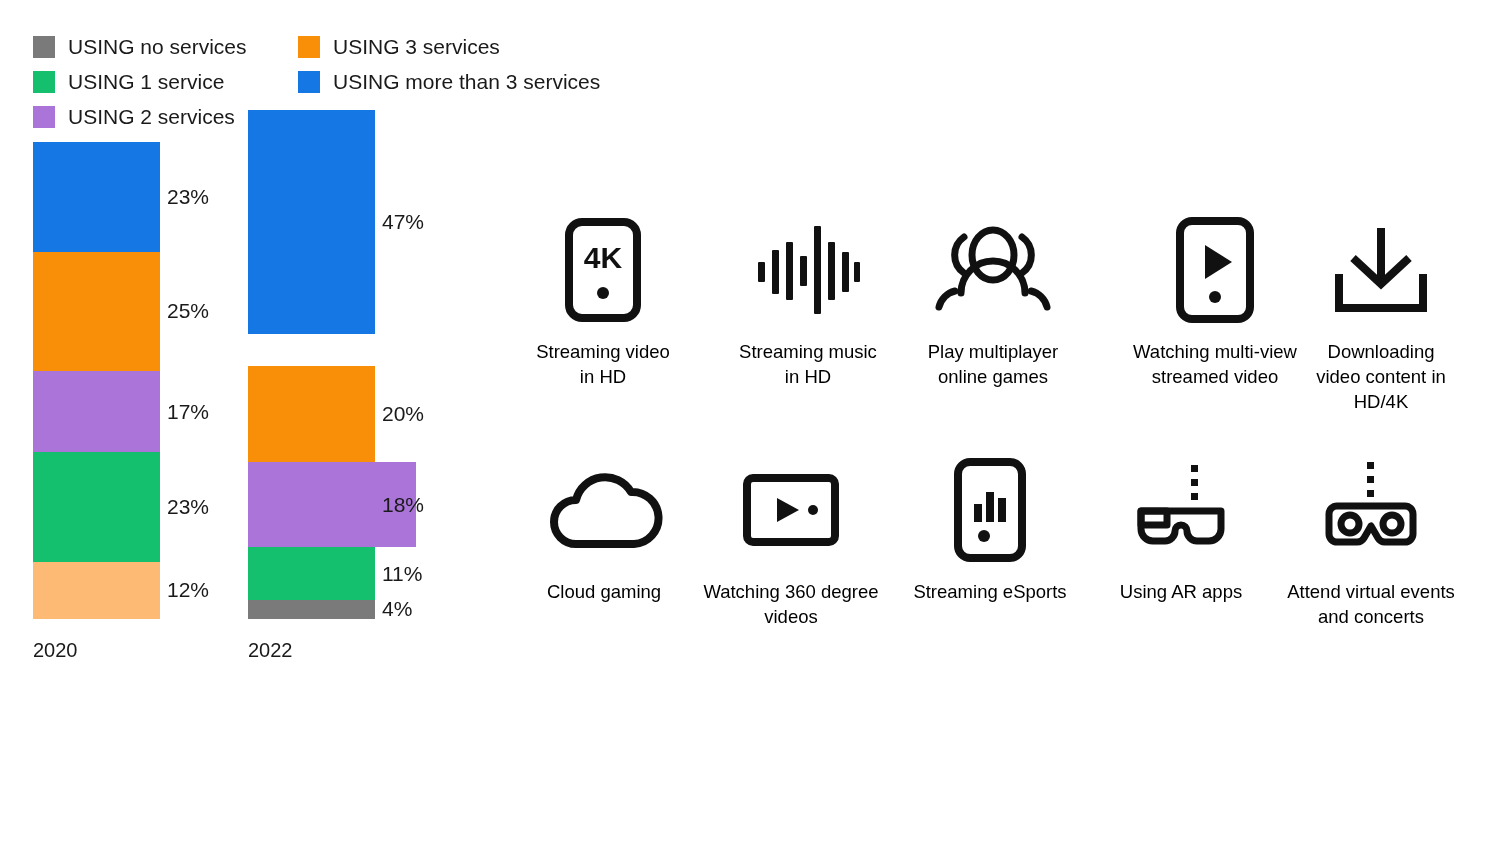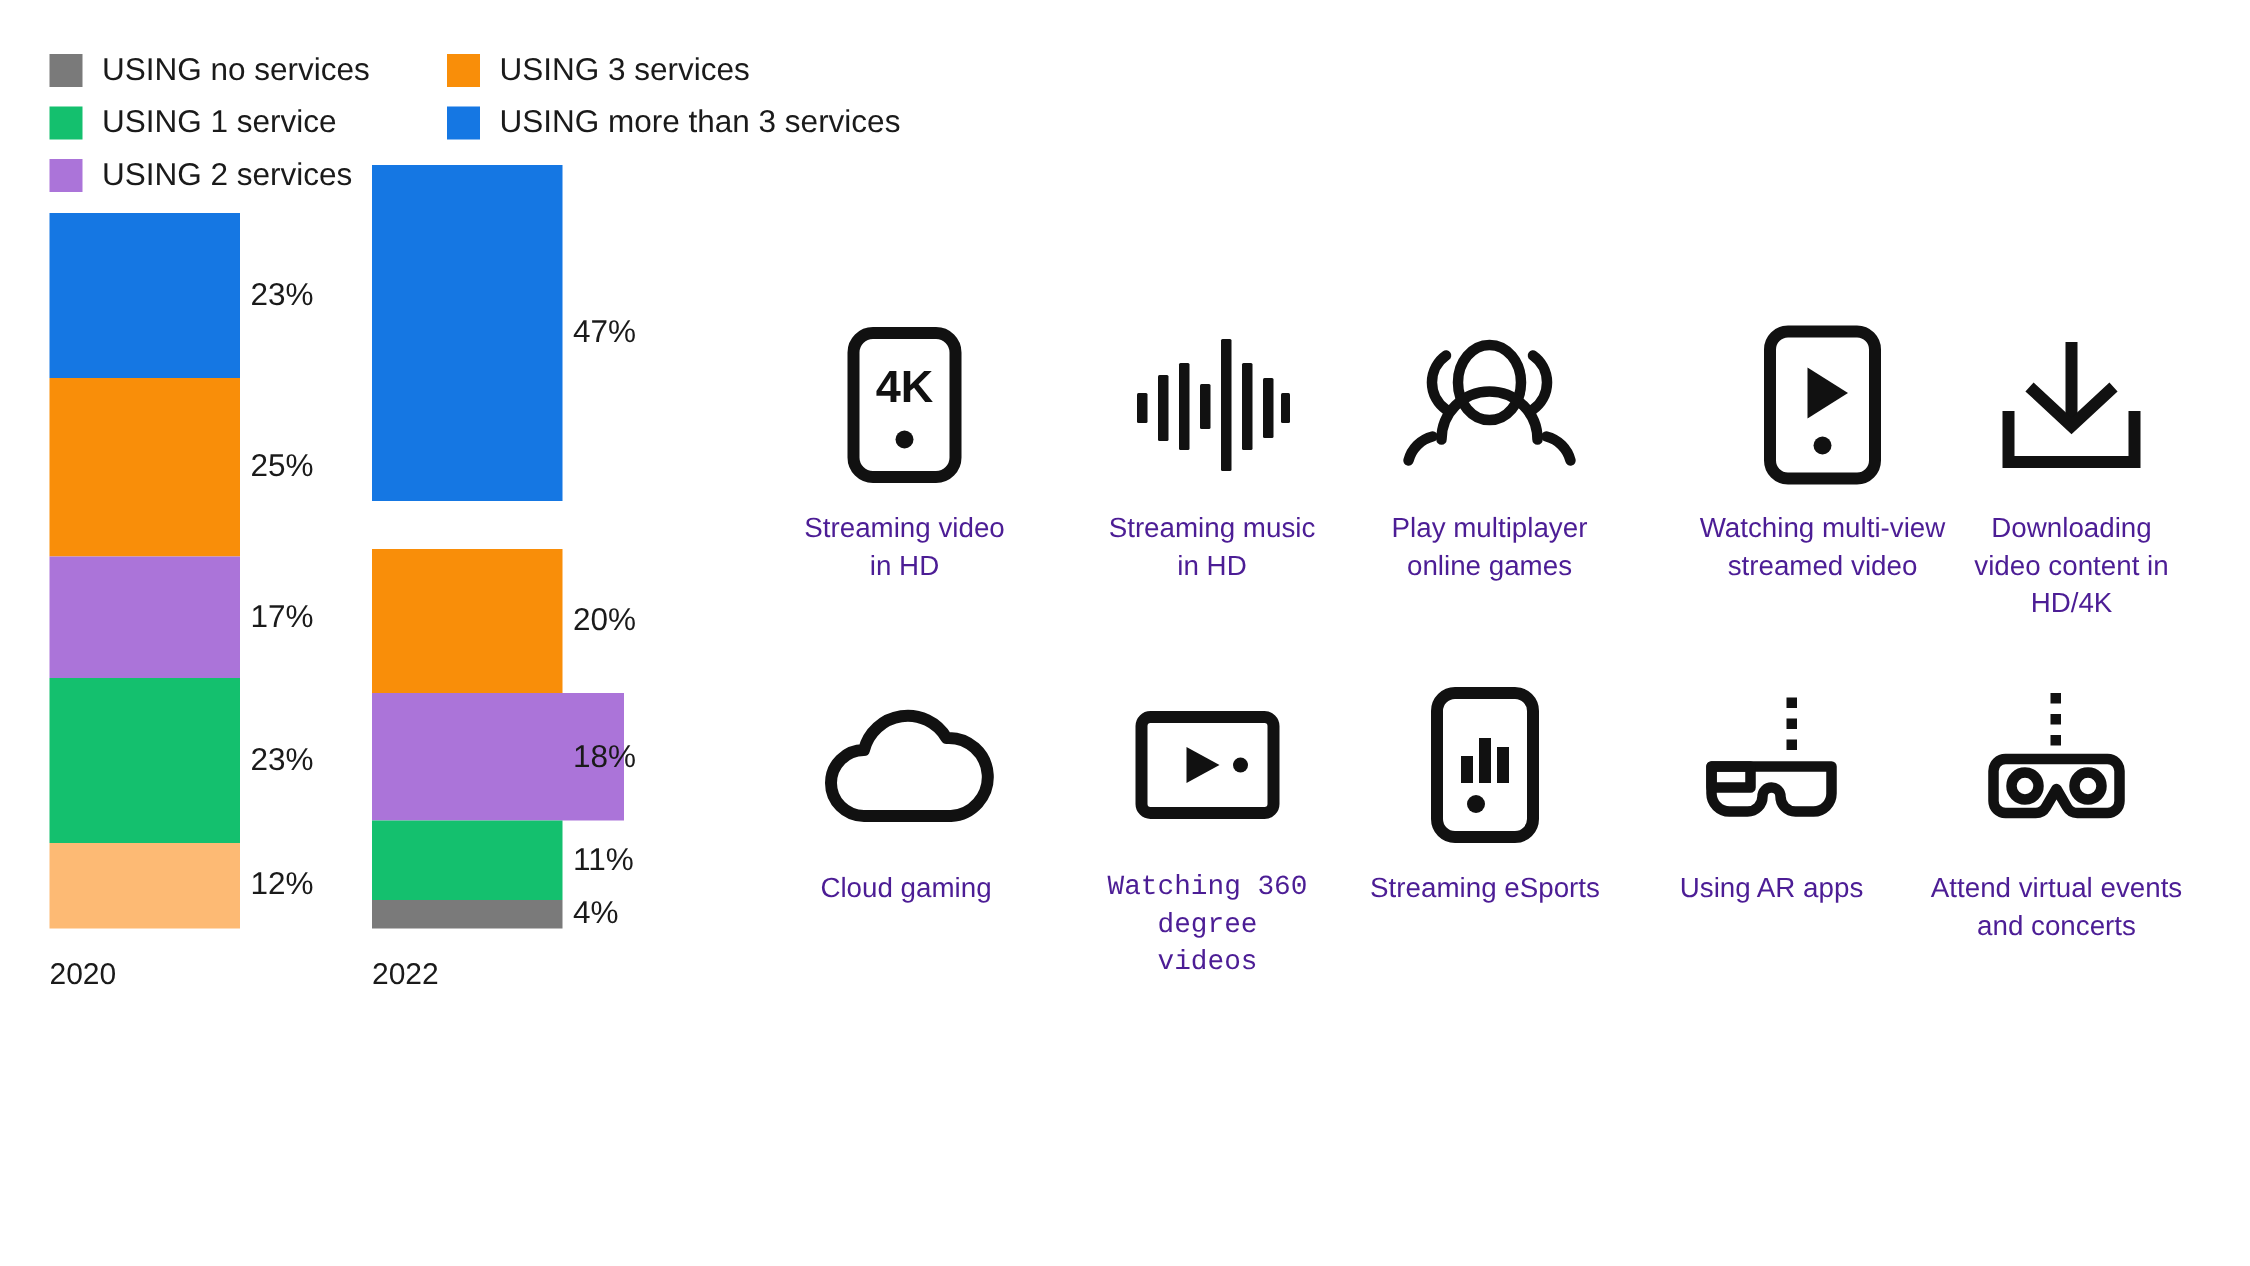--- a/index.html
+++ b/index.html
@@ -105,21 +105,21 @@
     height: 110px;
     display: flex;
     align-items: center;
     justify-content: center;
   }
   .icon-art svg { display: block; overflow: visible; }
   .icon-caption {
     margin-top: 14px;
     font-size: 18.5px;
     line-height: 25px;
-    color: #4c1d95;
+    color: #000000;
   }
 </style>
 </head>
 <body>
 
 <div id="legend">
     <div class="legend-col col-a">
       <div class="legend-item">
         <span class="legend-swatch" style="background: rgb(122, 122, 122);"></span>
         <span class="legend-label">USING no services</span>
@@ -253,21 +253,21 @@
     </div>
     <div class="icon-row">
       <div class="icon-cell" style="left: 1px;">
         <div class="icon-art">
     <svg width="116" height="80" viewBox="0 0 116 80">
       <path d="M30 74 a22 22 0 0 1 0 -44 a30 30 0 0 1 55 -8 a20 20 0 0 1 3 52 Z" fill="none" stroke="#111" stroke-width="8" stroke-linejoin="round"></path>
     </svg>
         </div>
         <div class="icon-caption">Cloud gaming</div>
       </div>
-      <div class="icon-cell" style="left: 202px; font-family: Liberation Mono, monospace;">
+      <div class="icon-cell" style="left: 188px;">
         <div class="icon-art">
     <svg width="96" height="72" viewBox="0 0 96 72">
       <rect x="4" y="4" width="88" height="64" rx="6" ry="6" fill="none" stroke="#111" stroke-width="8"></rect>
       <path d="M34 24 L56 36 L34 48 Z" fill="#111"></path>
       <circle cx="70" cy="36" r="5" fill="#111"></circle>
     </svg>
         </div>
         <div class="icon-caption">Watching 360 degree<br>videos</div>
       </div>
       <div class="icon-cell" style="left: 387px;">

